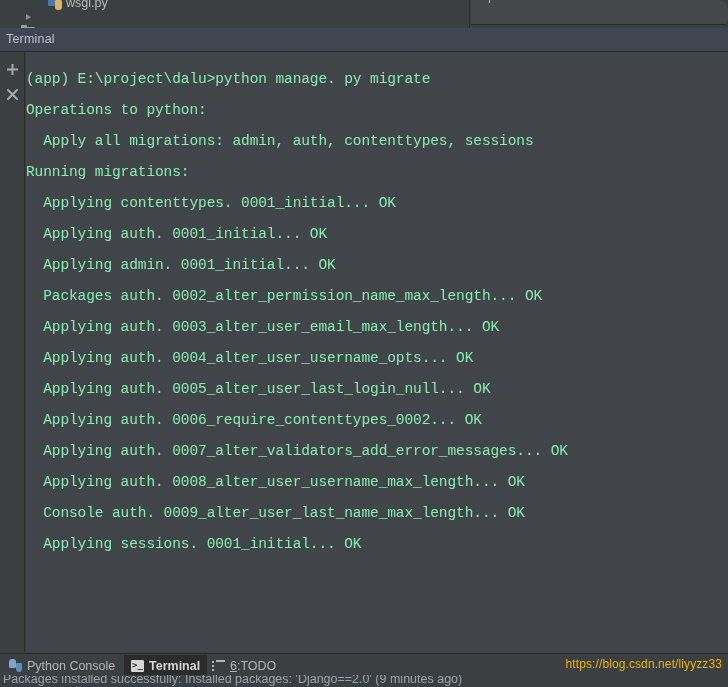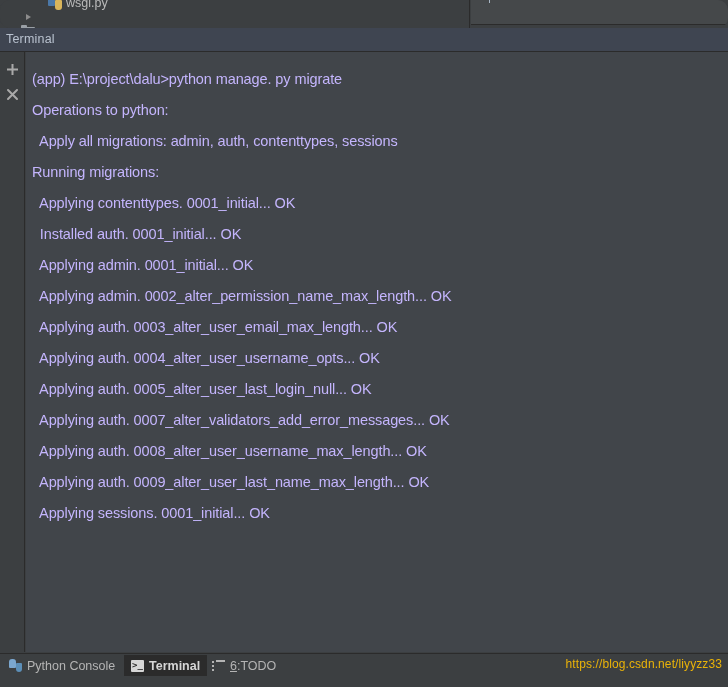--- a/index.html
+++ b/index.html
@@ -175,25 +175,24 @@
     height: 600px;
     background: #41454a;
     overflow: hidden;
   }
   .console-inner {
     padding: 12px 0 0 0;
   }
   .line {
     height: 31px;
     line-height: 31px;
-    font-family: Liberation Sans, sans-serif;
+    font-family: Liberation Mono, monospace;
     font-size: 14.5px;
-    color: #c4b5fd;
+    color: #86efac;
     white-space: pre;
-    padding-left: 6px;
     letter-spacing: -0.1px;
   }
 
   
   .statusbar {
     position: absolute;
     left: 0; top: 653px;
     width: 728px;
     height: 22px;
     background: #3c3f41;
@@ -359,29 +358,30 @@
     </div>
   </div>
 
   <div class="console">
     <div class="console-inner">
       <div class="line">(app) E:\project\dalu&gt;python manage. py migrate</div>
       <div class="line">Operations to python:</div>
       <div class="line">  Apply all migrations: admin, auth, contenttypes, sessions</div>
       <div class="line">Running migrations:</div>
       <div class="line">  Applying contenttypes. 0001_initial... OK</div>
-      <div class="line">  Installed auth. 0001_initial... OK</div>
+      <div class="line">  Applying auth. 0001_initial... OK</div>
       <div class="line">  Applying admin. 0001_initial... OK</div>
-      <div class="line">  Applying admin. 0002_alter_permission_name_max_length... OK</div>
+      <div class="line">  Packages auth. 0002_alter_permission_name_max_length... OK</div>
       <div class="line">  Applying auth. 0003_alter_user_email_max_length... OK</div>
       <div class="line">  Applying auth. 0004_alter_user_username_opts... OK</div>
       <div class="line">  Applying auth. 0005_alter_user_last_login_null... OK</div>
+      <div class="line">  Applying auth. 0006_require_contenttypes_0002... OK</div>
       <div class="line">  Applying auth. 0007_alter_validators_add_error_messages... OK</div>
       <div class="line">  Applying auth. 0008_alter_user_username_max_length... OK</div>
-      <div class="line">  Applying auth. 0009_alter_user_last_name_max_length... OK</div>
+      <div class="line">  Console auth. 0009_alter_user_last_name_max_length... OK</div>
       <div class="line">  Applying sessions. 0001_initial... OK</div>
     </div>
   </div>
 
   <div class="statusbar">
 
     <div class="status-tab tab-pyconsole">
       <span class="icon-pyconsole">
         <span class="a"></span>
           <span class="b"></span>
@@ -404,14 +404,17 @@
           <i></i>
       </span>
       <span class="todo-num">6</span>
       <span>: </span>
       <span>TODO</span>
     </div>
   </div>
 
   <div class="watermark">https://blog.csdn.net/liyyzz33</div>
 
+  <div class="bottom-msg-wrap">
+    <div class="bottom-msg">Packages installed successfully: Installed packages: 'Django==2.0' (9 minutes ago)</div>
+  </div>
 
 </div>
 
 </body></html>

